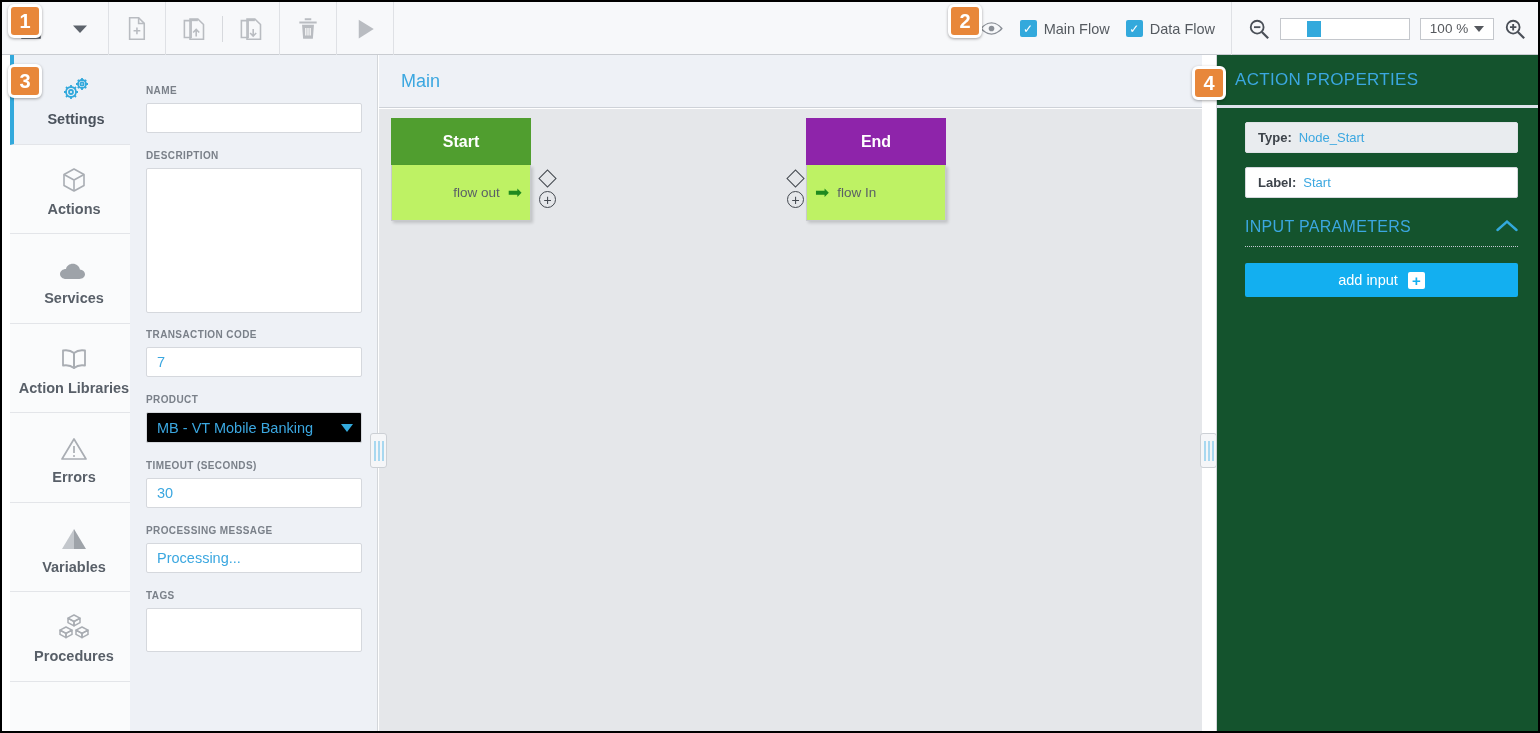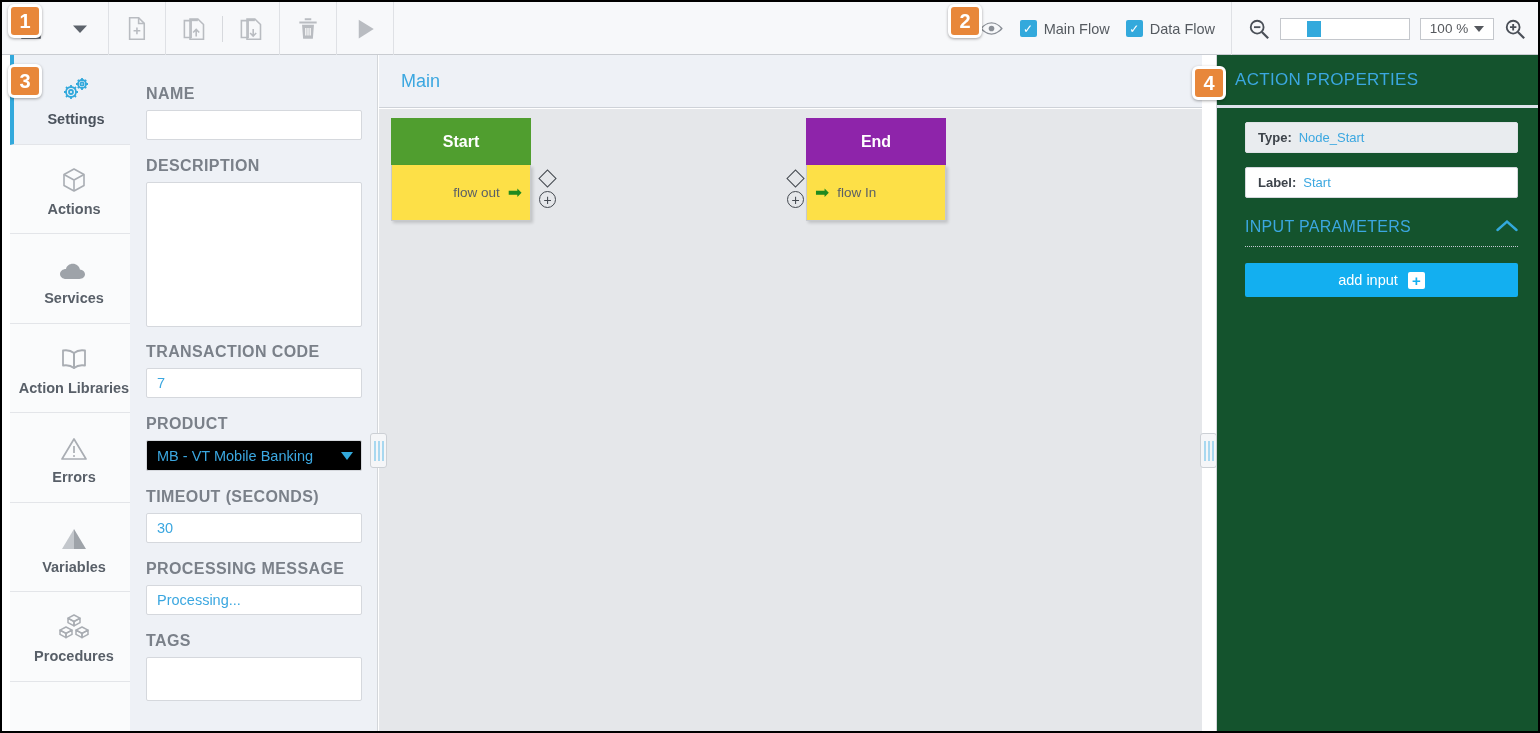--- a/index.html
+++ b/index.html
@@ -85,21 +85,21 @@
   .nav-item.active .nav-label { color: #4a525c; }
   .nav-icon { height: 34px; display: flex; align-items: flex-end; }
 
   
   .formpanel {
     position: absolute; left: 128px; top: 53px; width: 248px; bottom: 0;
     background: #eef1f6; border-right: 1px solid #d3d6da;
     padding: 30px 16px 0 16px; overflow: hidden;
   }
   .flabel {
-    font-size: 16px; font-weight: bold; color: #7a8089;
+    font-size: 10px; font-weight: bold; color: #7a8089;
     letter-spacing: .4px; margin-bottom: 7px;
   }
   .finput {
     width: 216px; height: 30px; background: #fff; border: 1px solid #d5d8dd;
     border-radius: 2px; margin-bottom: 17px; padding: 0 10px;
     display: flex; align-items: center;
     font-size: 14.5px; color: #3ba7e0; cursor: text;
   }
   .ftextarea {
     width: 216px; height: 145px; background: #fff; border: 1px solid #d5d8dd;
@@ -127,21 +127,21 @@
   .canvas-body { position: absolute; top: 54px; left: 0; right: 0; bottom: 0; background: #e5e7ea; }
 
   .node { position: absolute; width: 140px; }
   .node-head {
     height: 47px; display: flex; align-items: center; justify-content: center;
     color: #fff; font-size: 16px; font-weight: bold;
   }
   .node-head.start { background: #509e2f; }
   .node-head.end { background: #8e24aa; }
   .node-body {
-    height: 56px; background: #fde047; border: 1px solid #c7c9cc; border-top: none;
+    height: 56px; background: #bef264; border: 1px solid #c7c9cc; border-top: none;
     box-shadow: 2px 2px 3px rgba(0,0,0,.16);
     display: flex; align-items: center; padding: 0 8px;
   }
   .port { display: flex; align-items: center; gap: 8px; font-size: 13.5px; color: #5a5f66; }
   .port.out { margin-left: auto; }
   .arrow-g { color: #1f8a1f; font-size: 17px; line-height: 1; }
 
   .conn { position: absolute; display: flex; flex-direction: column; align-items: center; gap: 6px; }
   .diamond {
     width: 13px; height: 13px; border: 1.6px solid #43484f;

